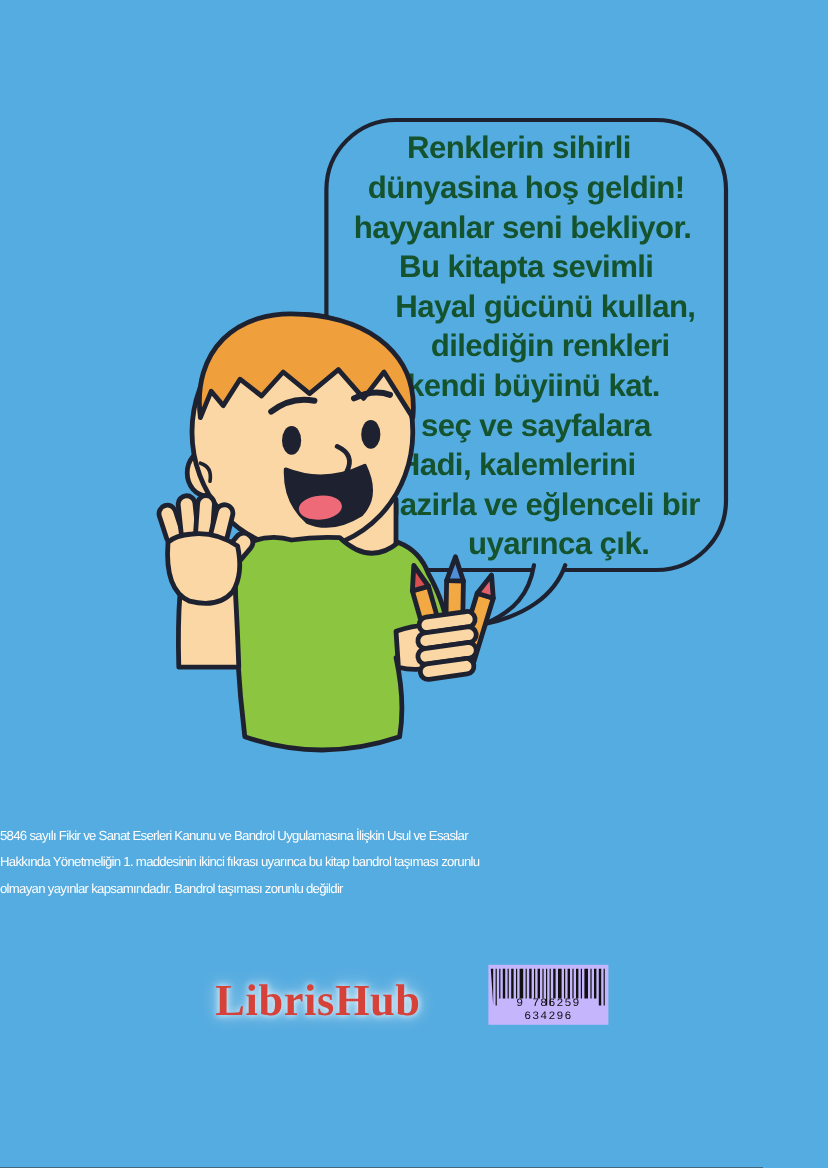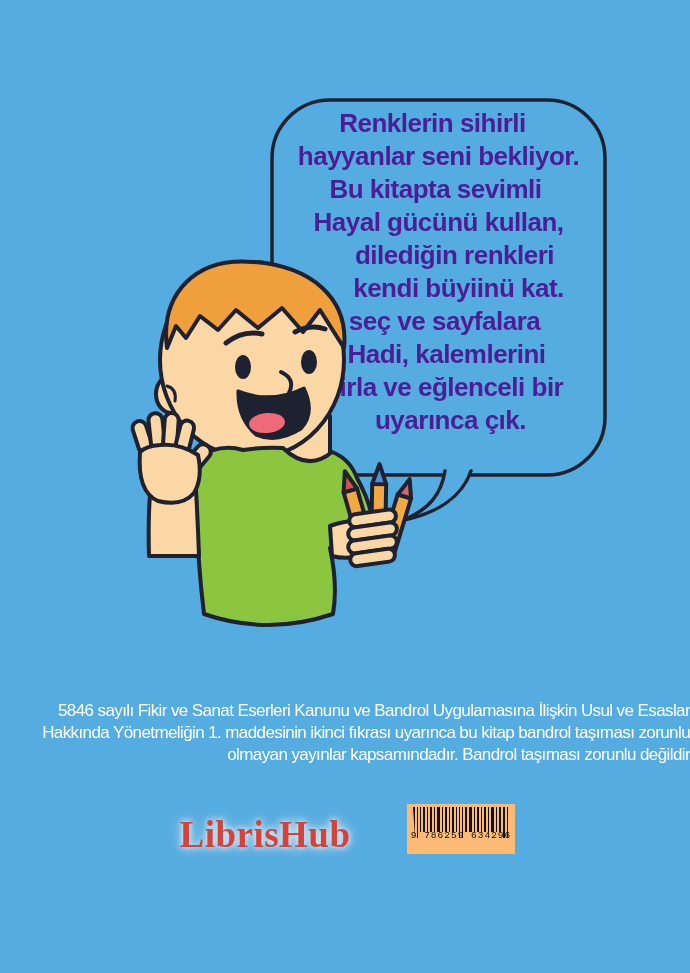--- a/index.html
+++ b/index.html
@@ -11,79 +11,80 @@
     font-family:"Liberation Sans", sans-serif;
   }
   
   .bubble-text{
     position:absolute;left:272px;top:107px;width:333px;
     z-index:1;
     text-align:center;
     font-weight:bold;
     font-size:26px;line-height:33px;
     letter-spacing:-0.5px;
-    color:#4c1d95;
+    color:#14532d;
   }
   .bubble-text div{white-space:nowrap;}
   .bubble-text div:nth-child(1){transform:translateX(-6px);}
   .bubble-text div:nth-child(3){transform:translateX(-3px);}
   .bubble-text div:nth-child(5){transform:translateX(16px);}
   .bubble-text div:nth-child(6){transform:translateX(20px);}
   .bubble-text div:nth-child(7){transform:translateX(6px);}
   .bubble-text div:nth-child(8){transform:translateX(8px);}
   .bubble-text div:nth-child(9){transform:translateX(-8px);}
   .bubble-text div:nth-child(10){transform:translateX(12px);}
   .bubble-text div:nth-child(11){transform:translateX(27px);}
   
   .art{position:absolute;inset:0;z-index:2;pointer-events:none;}
   
   .legal{
-    position:absolute;left:0;right:0;top:700px;
+    position:absolute;left:0;right:0;top:686px;
     z-index:3;
-    text-align:right;
+    text-align:left;
     color:#ffffff;
-    font-size:17px;line-height:22px;
+    font-size:11px;line-height:22px;
     letter-spacing:-0.6px;
   }
   
   .logo{
     position:absolute;left:120px;top:813px;width:290px;
     z-index:3;
     text-align:center;
     font-family:"Liberation Serif", serif;
     font-weight:bold;
     font-size:37px;
     letter-spacing:0.5px;
     color:#d6423a;
     text-shadow:0 0 6px rgba(255,255,255,0.95), 0 0 14px rgba(255,255,255,0.75);
   }
   
   .barcode{
-    position:absolute;left:407px;top:804px;width:108px;height:50px;
+    position:absolute;left:407px;top:804px;width:100px;height:50px;
     z-index:3;
-    background:#fdba74;
+    background:#c4b5fd;
   }
   .barcode svg{display:block;margin:3px auto 0 auto;}
   .barcode-digits{
     margin-top:-9px;
     text-align:center;
     font-family:"Liberation Mono", monospace;
     font-size:9.5px;
     letter-spacing:1px;
     color:#111111;
     background:transparent;
   }
 </style>
 </head>
 <body>
 
 <div class="cover">
 
   <div class="bubble-text">
     <div>Renklerin sihirli</div>
+    <div>dünyasina hoş geldin!</div>
     <div>hayyanlar seni bekliyor.</div>
     <div>Bu kitapta sevimli</div>
     <div>Hayal gücünü kullan,</div>
     <div>dilediğin renkleri</div>
     <div>kendi büyiinü kat.</div>
     <div>seç ve sayfalara</div>
     <div>Hadi, kalemlerini</div>
     <div>hazirla ve eğlenceli bir</div>
     <div>uyarınca çık.</div>
   </div>

